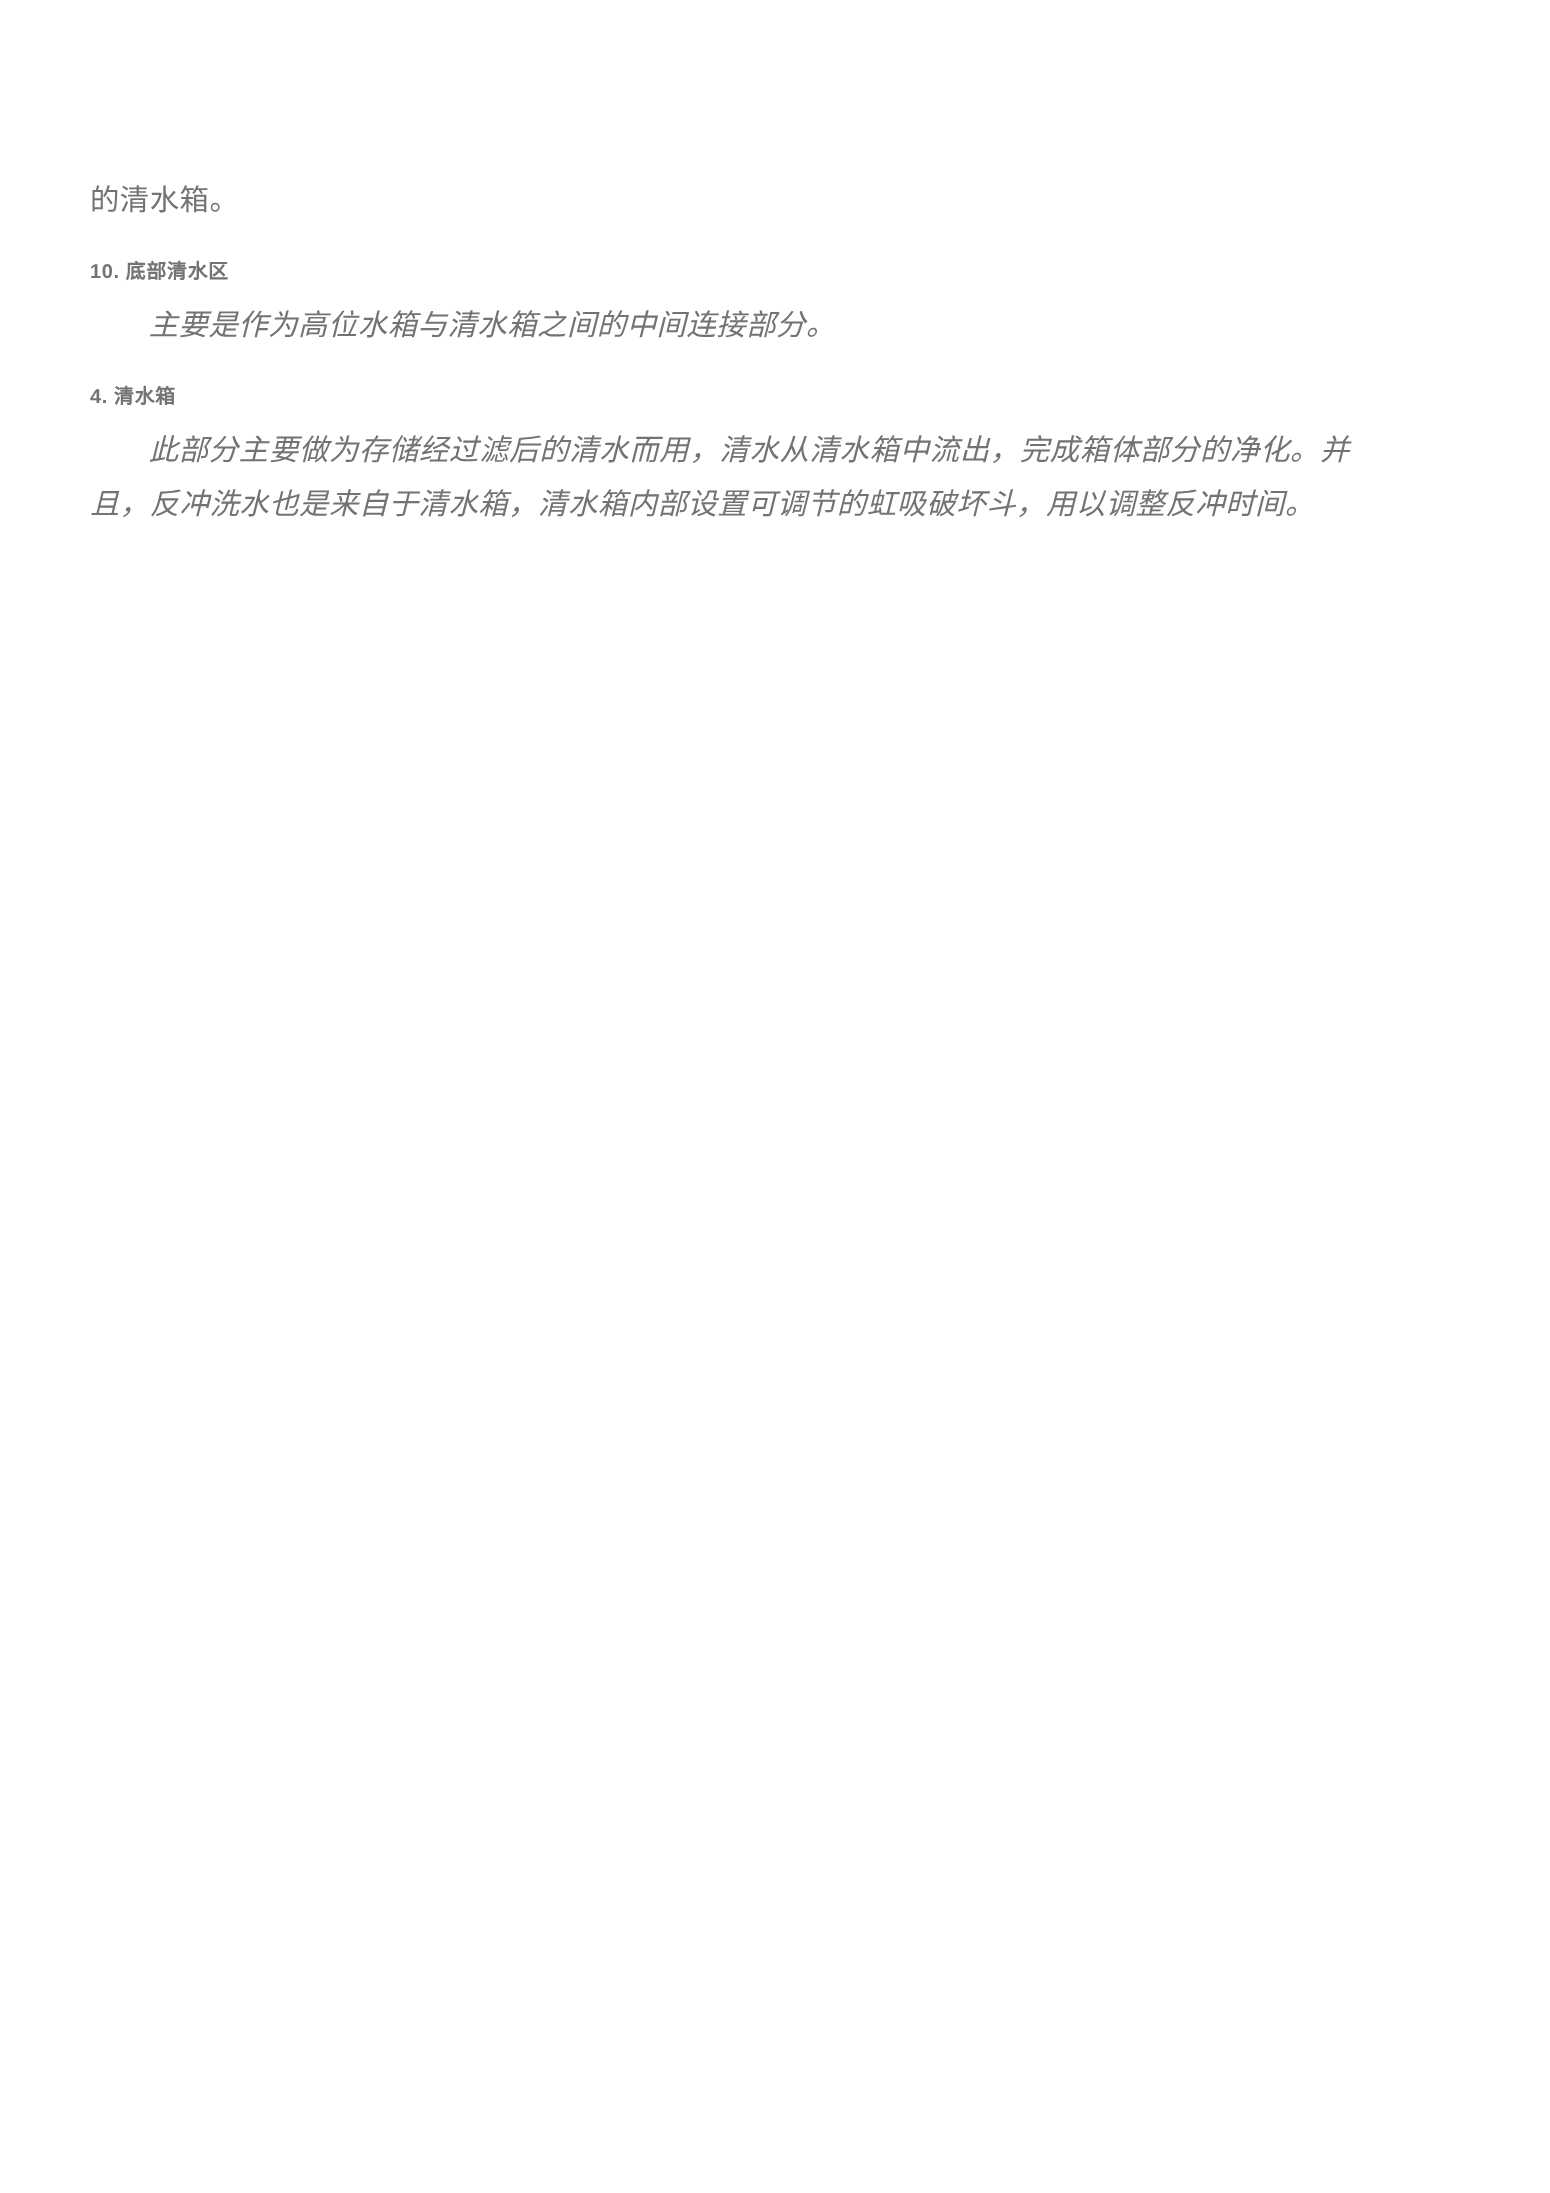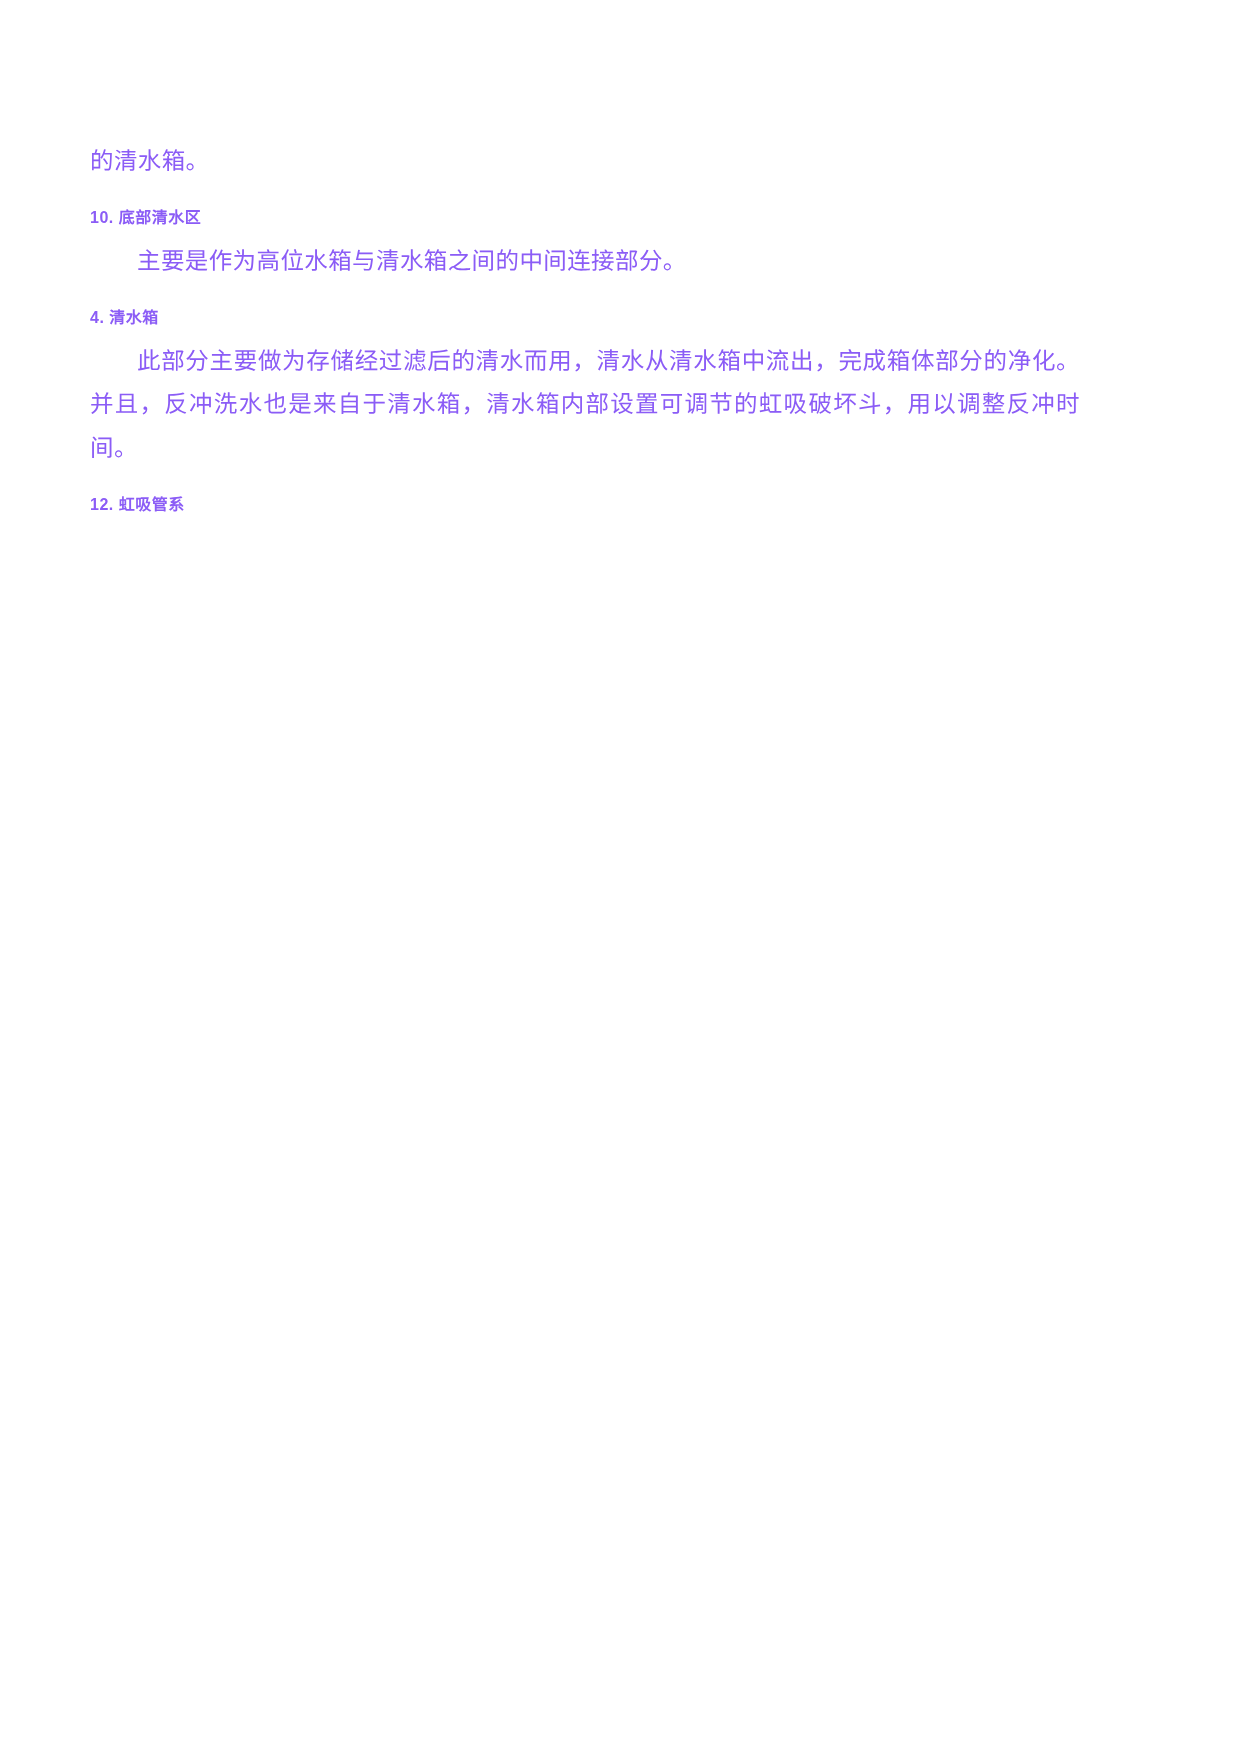--- a/index.html
+++ b/index.html
@@ -7,42 +7,43 @@
     padding: 0;
     background: #ffffff;
   }
   .page {
     position: relative;
     width: 1240px;
     height: 1754px;
     margin: 0 auto;
     background: #ffffff;
     box-sizing: border-box;
-    padding: 140px 160px 120px 90px;
+    padding: 140px 160px 120px 72px;
     font-family: "Liberation Serif", "DejaVu Serif", serif;
-    color: #8b5cf6;
+    color: #737373;
   }
   .body-text {
     font-family: "Liberation Serif", "DejaVu Serif", serif;
     font-size: 23.5px;
     line-height: 1.85;
     letter-spacing: 0.4px;
     text-align: justify;
     margin: 0 0 2px 0;
   }
   .heading {
     font-family: "Liberation Sans", "DejaVu Sans", sans-serif;
     font-size: 16px;
     font-weight: bold;
     line-height: 1.9;
     letter-spacing: 0.5px;
     margin: 12px 0 6px 0;
   }
   .indent {
     text-indent: 2em;
+    font-style: italic;
   }
   .para-loose {
     line-height: 2.0;
   }
   .spacer-small { height: 6px; }
 </style>
 </head>
 <body>
 
 <div class="page">
@@ -56,16 +57,15 @@
   <p class="body-text indent">主要是作为高位水箱与清水箱之间的中间连接部分。</p>
 
   <div class="spacer-small"></div>
 
   <h2 class="heading">4. 清水箱</h2>
 
   <p class="body-text indent">此部分主要做为存储经过滤后的清水而用，清水从清水箱中流出，完成箱体部分的净化。并且，反冲洗水也是来自于清水箱，清水箱内部设置可调节的虹吸破坏斗，用以调整反冲时间。</p>
 
   <div class="spacer-small"></div>
 
-  <h2 class="heading">12. 虹吸管系</h2>
 
 
 </div>
 
 </body></html>

